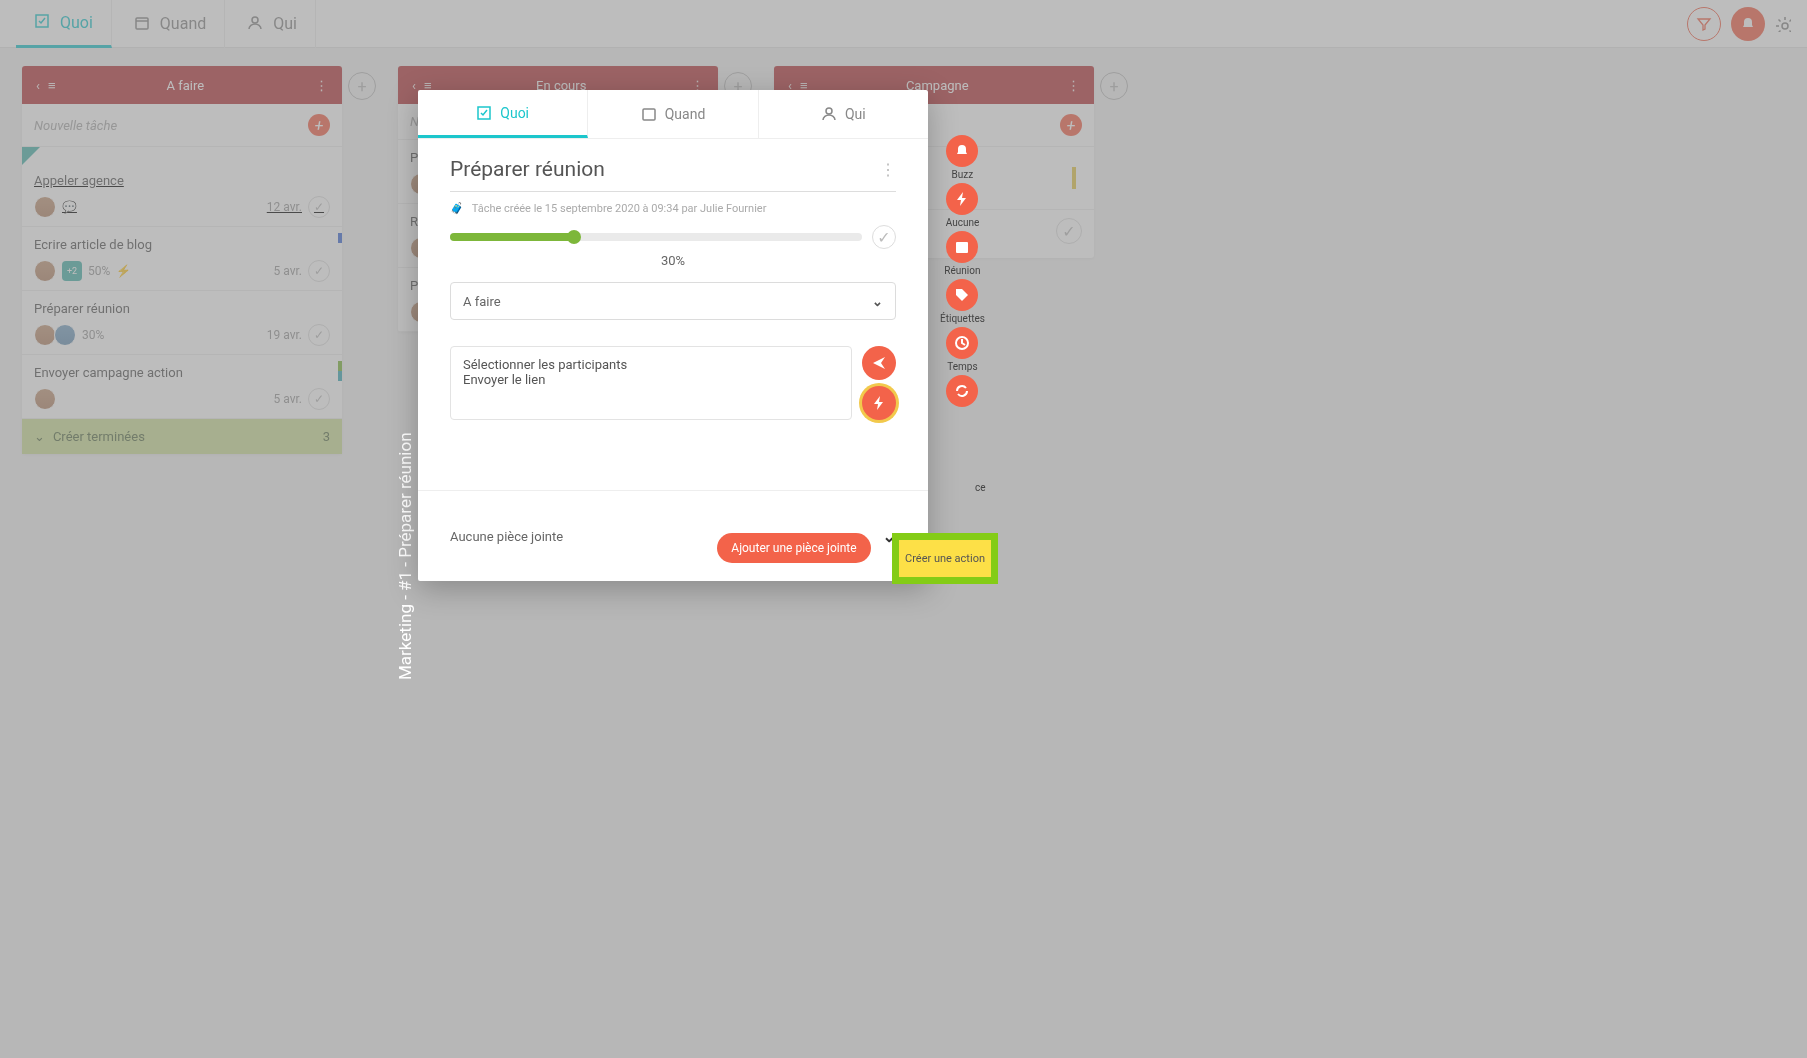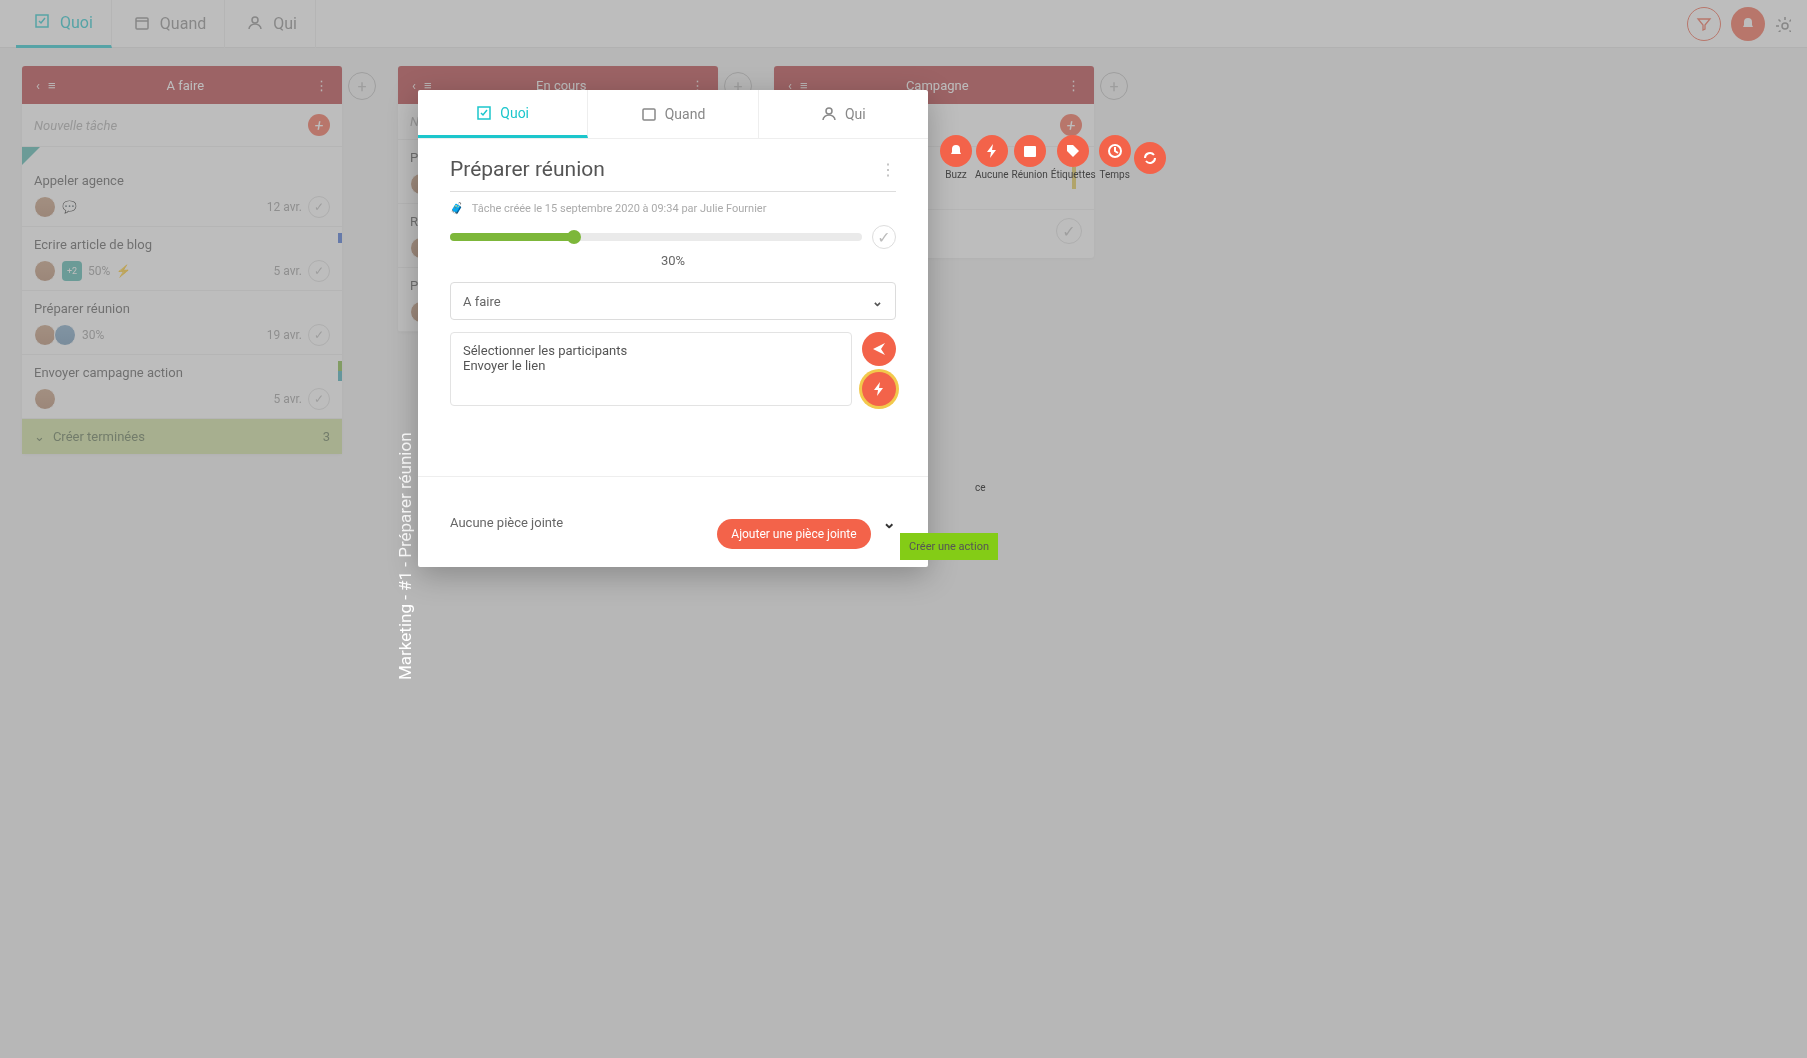--- a/index.html
+++ b/index.html
@@ -69,34 +69,34 @@
 .prog-track { flex: 1; height: 8px; background: #eaeaea; border-radius: 4px; position: relative; }
 .prog-fill { position: absolute; left: 0; top: 0; height: 8px; background: #7db73a; border-radius: 4px; }
 .prog-thumb { position: absolute; top: -3px; width: 14px; height: 14px; background: #7db73a; border-radius: 50%; }
 .prog-check { width: 24px; height: 24px; border-radius: 50%; border: 1px solid #ddd; display: flex; align-items: center; justify-content: center; color: #bbb; }
 .prog-label { text-align: center; font-size: 13px; color: #666; margin-top: 4px; }
 .toggle-row { display: flex; align-items: center; margin-top: 12px; font-size: 13px; color: #666; }
 .toggle { width: 44px; height: 22px; border-radius: 11px; background: #eee; position: relative; margin-left: 8px; }
 .toggle .knob { width: 24px; height: 24px; border-radius: 50%; background: #fff; border: 1px solid #e5e5e5; position: absolute; top: -1px; left: -1px; display:flex;align-items:center;justify-content:center; color:#ccc; font-size:12px; }
 .status-select { margin-top: 14px; border: 1px solid #dcdcdc; border-radius: 4px; height: 38px; display: flex; align-items: center; padding: 0 12px; font-size: 13px; color: #666; }
 .status-select .chev { margin-left: auto; color: #555; font-weight:bold; }
-.comment-area { display: flex; gap: 10px; margin-top: 12px; }
+.comment-area { display: flex; gap: 10px; margin-top: 26px; }
 .comment-box { flex: 1; border: 1px solid #e3e3e3; border-radius: 4px; padding: 10px 12px; font-size: 13px; color: #555; min-height: 72px; }
 .send-col { display: flex; flex-direction: column; gap: 6px; }
 .round-btn { width: 34px; height: 34px; border-radius: 50%; background: #f3634a; display: flex; align-items: center; justify-content: center; color: #fff; cursor: pointer; }
 .round-btn.outlined { box-shadow: 0 0 0 3px #f2c94c; }
-.tooltip { position: absolute; right: -70px; top: 443px; background: #84cc16; border: 3px solid #84cc16; font-size: 11px; color: #555; padding: 4px 6px; }
+.tooltip { position: absolute; right: -70px; top: 443px; background: #fde047; border: 7px solid #84cc16; font-size: 11px; color: #555; padding: 12px 6px; }
 .no-comment { text-align: center; font-style: italic; color: #aaa; font-size: 15px; margin-top: 80px; }
 .modal-footer { display: flex; align-items: center; padding: 18px 32px; border-top: 1px solid #eee; margin-top: 60px; }
 .modal-footer .nopj { font-size: 13px; color: #666; }
 .modal-footer .pj-btn { margin-left: auto; background: #f3634a; color: #fff; font-size: 12px; padding: 8px 14px; border-radius: 16px; border: none; cursor: pointer; margin-top: 24px; }
 .modal-footer .chev2 { margin-left: 12px; color: #333; font-weight:bold; }
 
 
-.rail { position: absolute; left: 940px; top: 135px; display: flex; flex-direction: row; align-items: center; gap: 3px; }
+.rail { position: absolute; left: 940px; top: 135px; display: flex; flex-direction: column; align-items: center; gap: 3px; }
 .rail-item { display: flex; flex-direction: column; align-items: center; gap: 2px; }
 .rail-btn { width: 32px; height: 32px; border-radius: 50%; background: #f3634a; display: flex; align-items: center; justify-content: center; color: #fff; cursor: pointer; }
 .rail-label { font-size: 10px; color: #444; }
 .recur-label { position: absolute; left: 975px; top: 446px; font-size: 10px; color: #444; margin-top: 36px; }
 
 svg { width: 16px; height: 16px; fill: currentColor; }
 </style>
 </head>
 <body>
 
@@ -147,21 +147,21 @@
       <div class="col-header">
         <span class="hicon">‹</span>
         <span class="hicon">≡</span>
         <span class="title">A faire</span>
         <span class="hicon">⋮</span>
       </div>
       <div class="new-task">
         <span>Nouvelle tâche</span>
         <span class="plus">+</span>
       </div>
-      <div class="task" style="padding-top:26px;">
+      <div class="task" style="padding-top:26px;text-decoration:underline;">
         <div class="ribbon"></div>
         <div class="t-title">Appeler agence</div>
         <div class="t-row">
           <span class="avatar"></span>
           <span class="chip-icon">💬</span>
           <span class="date">12 avr.</span>
           <span class="check">✓</span>
         </div>
       </div>
       <div class="task">

